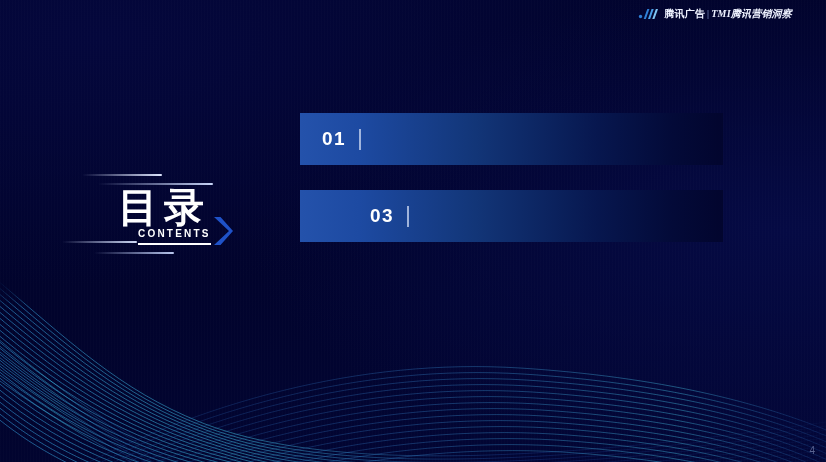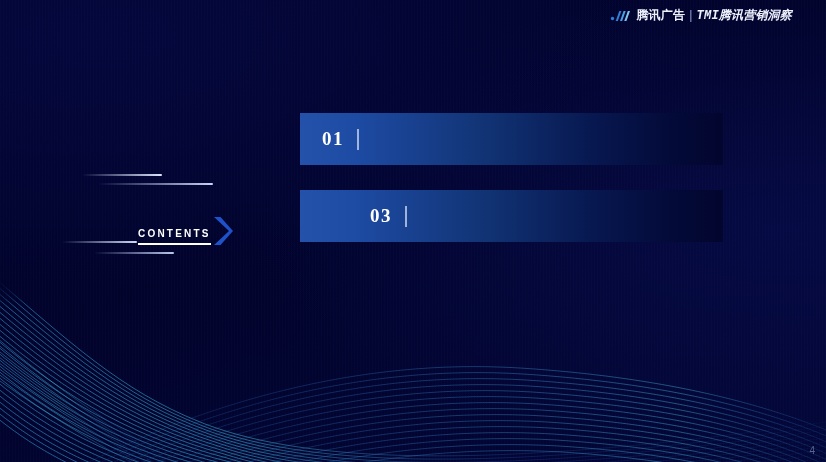--- a/index.html
+++ b/index.html
@@ -35,23 +35,23 @@
   }
 
   
   .logo-bar{
     position:absolute; top:7px; right:34px;
     display:flex; align-items:center; gap:6px;
     z-index:8;
   }
   .logo-mark{ width:20px; height:14px; display:block; }
   .logo-text{
-    font-size:12px; color:#eef2ff; letter-spacing:.2px;
+    font-size:10px; color:#eef2ff; letter-spacing:.2px;
     font-weight:700; white-space:nowrap;
-    font-family:Liberation Mono, monospace;
+    font-family:Liberation Serif, serif;
   }
   .logo-text .sep{ color:#8fa3d8; font-weight:400; margin:0 2px; }
   .logo-text .tmi{ font-style:italic; }
 
   
   .title-block{
     position:absolute; left:60px; top:160px;
     width:230px; height:110px; z-index:7;
   }
   .deco-line{
@@ -90,21 +90,21 @@
     position:relative;
     width:423px; height:52px;
     display:flex; align-items:center;
     background:linear-gradient(90deg,#2452ab 0%,#1d4aa2 14%,#123577 42%,#07174f 70%,#030a38 88%,#02052e 100%);
     margin-bottom:25px;
   }
   .row:last-child{ margin-bottom:0;padding-left:48px; }
   .row .num{
     margin-left:22px;
     font-size:19px; font-weight:700; color:#ffffff; letter-spacing:1.5px;
-    font-family:Liberation Serif, serif;
+    font-family:Liberation Sans, sans-serif;
   }
   .row .bar{
     margin:0 14px 0 13px;
     width:1.5px; height:21px; background:#b9c8e8; opacity:.85;
   }
   .row .txt{
     font-size:19.5px; font-weight:700; color:#ffffff;
     font-family:"DejaVu Sans","Liberation Sans",sans-serif;
   }
 
@@ -217,20 +217,21 @@
       <span>腾讯广告</span><span class="sep">|</span><span class="tmi">TMI腾讯营销洞察</span>
     </div>
   </div>
 
   <div class="title-block">
     <span class="deco-line dl-1"></span>
     <span class="deco-line dl-2"></span>
     <span class="deco-line dl-3"></span>
     <span class="deco-line dl-4"></span>
 
+    <div class="cn-title">目录</div>
     <div class="en-title">CONTENTS</div>
 
     <svg class="chev" viewBox="0 0 22 30">
       <path d="M2,1 L17,15 L2,29 L8.5,29 L21,15 L8.5,1 Z" fill="#1f52c8"></path>
     </svg>
   </div>
 
   <div class="agenda">
 
     <div class="row">

